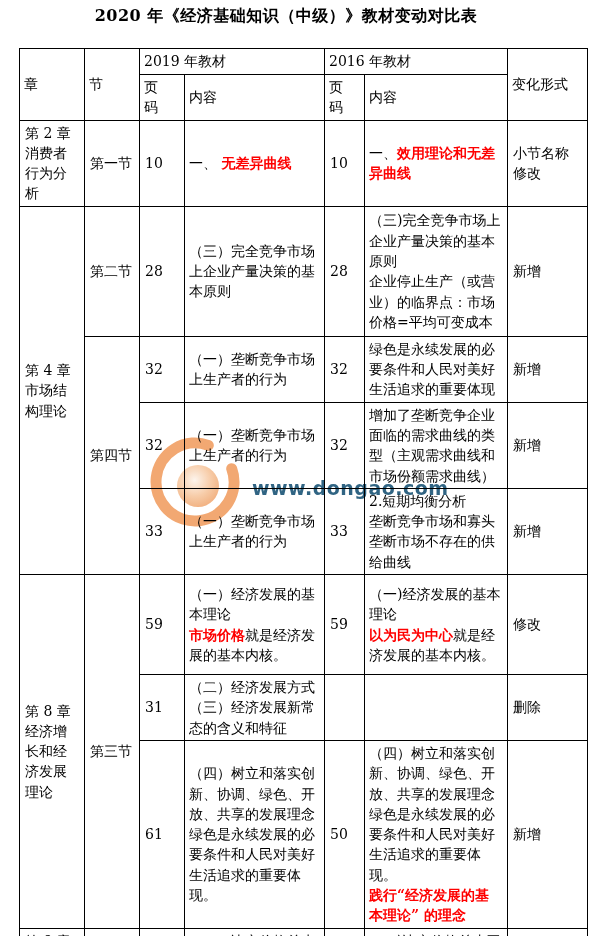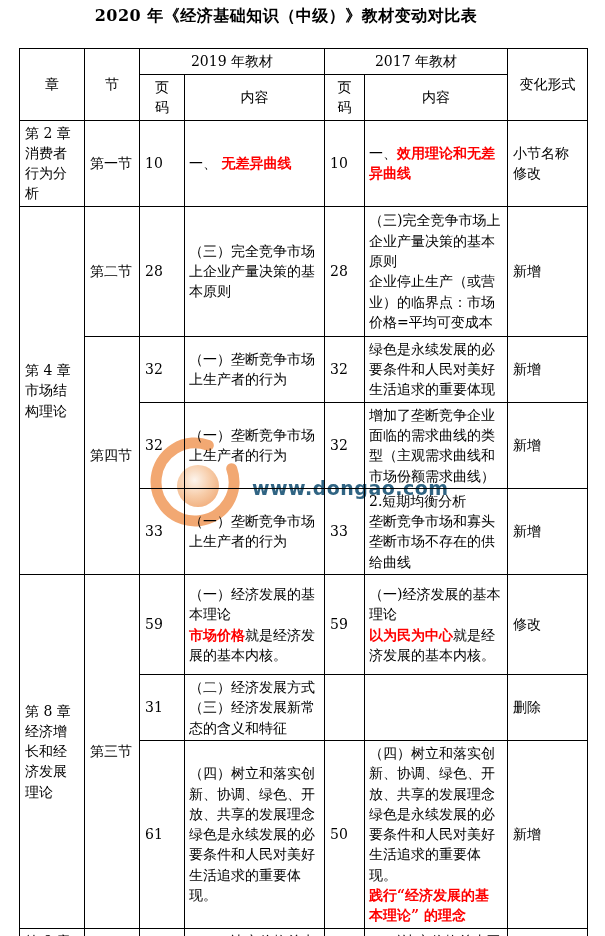--- a/index.html
+++ b/index.html
@@ -8,21 +8,21 @@
   .doc-title{position:absolute;top:6px;left:0;width:572px;text-align:center;
              font-size:16px;font-weight:bold;letter-spacing:.5px;}
   .tbl-wrap{position:absolute;top:48px;left:19px;z-index:1;}
   table{border-collapse:collapse;table-layout:fixed;width:568px;background:transparent;}
   col.c-chap{width:65px;} col.c-sect{width:55px;} col.c-pg1{width:45px;}
   col.c-ct1{width:140px;} col.c-pg2{width:40px;} col.c-ct2{width:143px;} col.c-chg{width:80px;}
   th,td{border:1px solid #000;font-size:14px;font-weight:normal;line-height:1.45;
         vertical-align:middle;padding:2px 4px;white-space:pre-wrap;background:transparent;
         overflow:hidden;}
   table{border:1.5px solid #000;}
-  th{text-align:center;}
+  th{text-align:left;}
   td.center{text-align:left;padding:2px 5px;}
   td.content{text-align:left;}
   .red{color:#fe0000;font-weight:bold;}
   
   .watermark{position:absolute;left:145px;top:430px;width:330px;height:100px;z-index:0;opacity:.85;}
   .wm-logo{position:absolute;left:0;top:0;}
   .wm-brand{position:absolute;left:98px;top:12px;font-size:35px;font-weight:bold;letter-spacing:1px;
             color:rgba(255,246,238,0.25);-webkit-text-stroke:1.5px #ef9a57;
             font-family:"DejaVu Sans","Liberation Sans",sans-serif;white-space:nowrap;}
   .wm-url{position:absolute;left:107px;top:47px;font-size:19px;font-weight:bold;
@@ -59,21 +59,21 @@
           <col class="c-ct1">
         <col class="c-pg2">
           <col class="c-ct2">
           <col class="c-chg">
       </colgroup>
       <tbody>
         <tr style="height:26px;">
           <th rowspan="2">章</th>
           <th rowspan="2">节</th>
           <th colspan="2">2019 年教材</th>
-          <th colspan="2">2017 年教材</th>
+          <th colspan="2">2016 年教材</th>
           <th rowspan="2">变化形式</th>
         </tr>
         <tr style="height:38px;">
           <th>页
 码</th>
           <th>内容</th>
           <th>页
 码</th>
           <th>内容</th>
         </tr>

